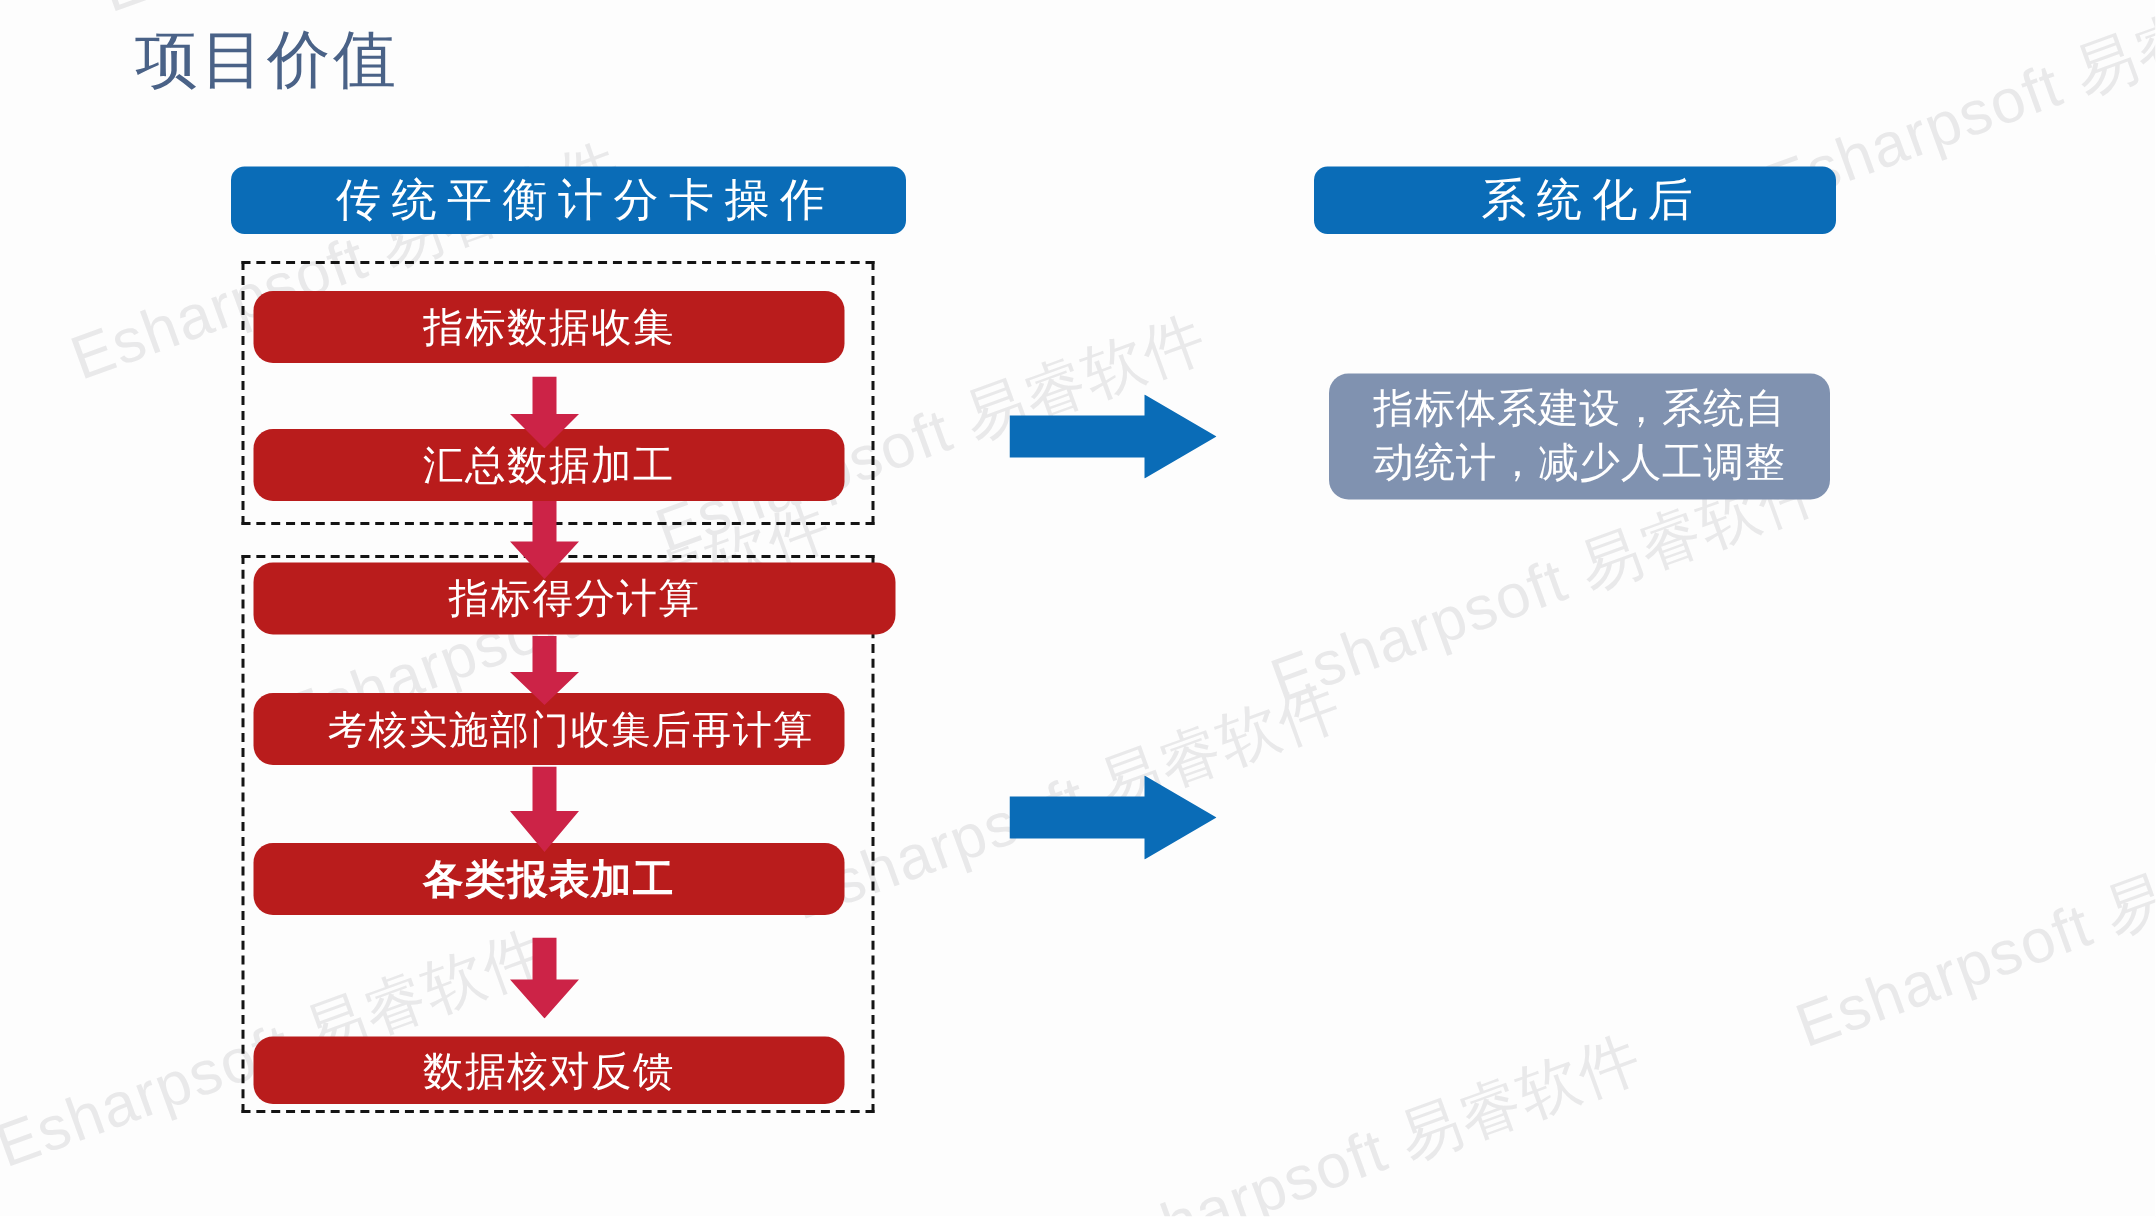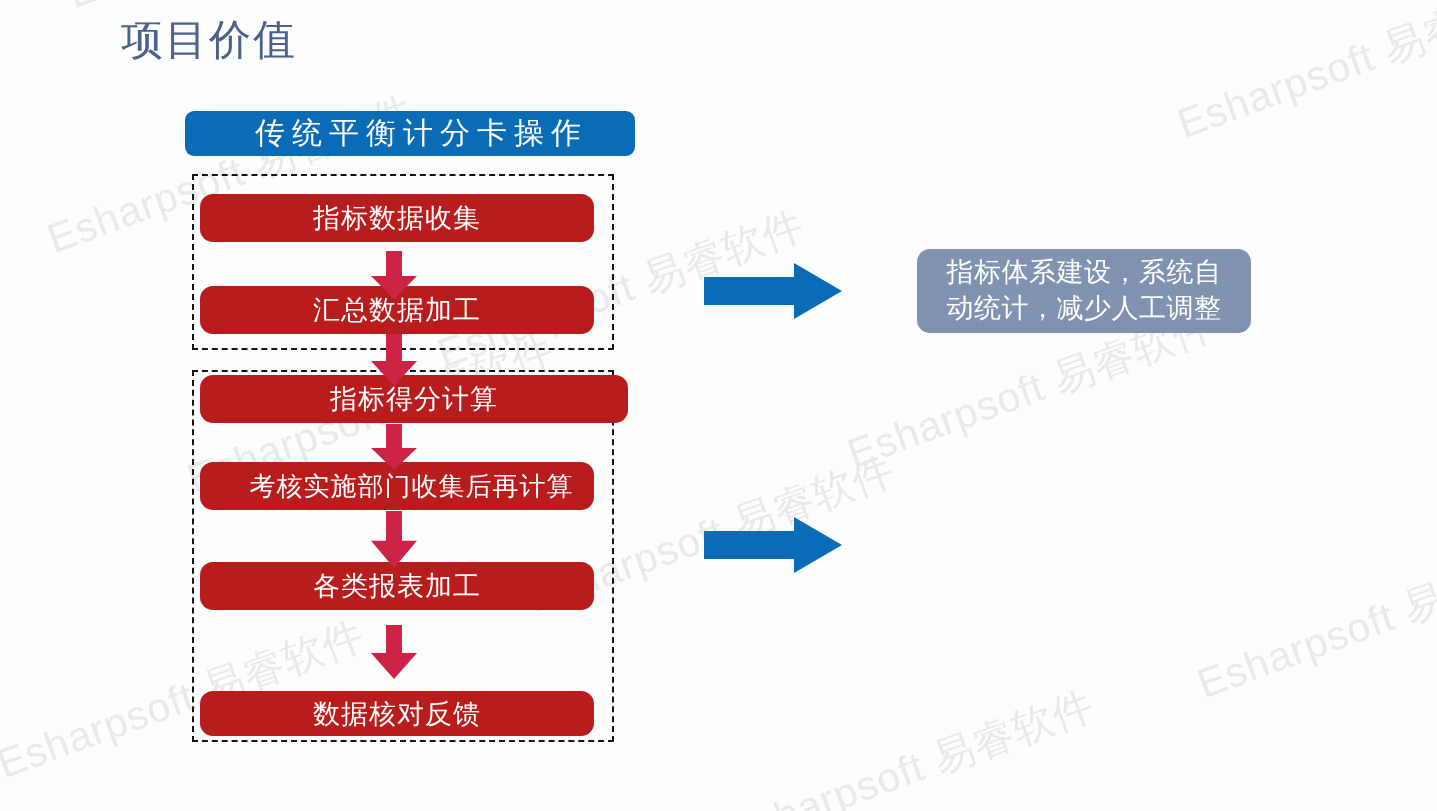--- a/index.html
+++ b/index.html
@@ -37,21 +37,20 @@
     font-family: "Liberation Sans", "DejaVu Sans", sans-serif;
     letter-spacing: 1px;
     user-select: none;
   }
 
   
   #content {
     position: absolute;
     inset: 0;
     z-index: 2;
-    margin-left: 31px;
   }
 
   
   #page-title {
     position: absolute;
     left: 90px;
     top: 14px;
     font-size: 42px;
     color: #4a6287;
     letter-spacing: 2px;
@@ -98,21 +97,21 @@
     align-items: center;
     justify-content: center;
     box-sizing: border-box;
     letter-spacing: 1px;
   }
   .step-box.wide { font-size: 26px; }
   #step-1 { left: 169px; top: 194px; width: 394px; height: 48px; }
   #step-2 { left: 169px; top: 286px; width: 394px; height: 48px; }
   #step-3 { left: 169px; top: 375px; width: 428px; height: 48px; }
   #step-4 { left: 169px; top: 462px; width: 394px; height: 48px; padding-left: 29px; }
-  #step-5 { left: 169px; top: 562px; width: 394px; height: 48px; }
+  #step-5 { left: 169px; top: 562px; width: 394px; height: 48px; font-weight: bold; }
   #step-6 { left: 169px; top: 691px; width: 394px; height: 45px; }
 
   
   .down-arrow {
     position: absolute;
     width: 46px;
   }
   #arrow-1 { left: 340px; top: 251px;  height: 48px; }
   #arrow-2 { left: 340px; top: 334px;  height: 52px; }
   #arrow-3 { left: 340px; top: 424px;  height: 46px; }
@@ -164,20 +163,21 @@
     <div class="wm" style="left:720px; top:810px;">Esharpsoft 易睿软件</div>
     <div class="wm" style="left:60px;  top:-30px;">Esharpsoft 易睿软件</div>
     <div class="wm" style="left:900px; top:-45px;">Esharpsoft 易睿软件</div>
   </div>
 
   <div id="content">
 
     <div id="page-title">项目价值</div>
 
     <div class="col-header" id="header-left">传统平衡计分卡操作</div>
+    <div class="col-header" id="header-right">系统化后</div>
 
     <div class="group-frame" id="group-collect"></div>
     <div class="group-frame" id="group-calculate"></div>
 
     <div class="step-box" id="step-1">指标数据收集</div>
     <div class="step-box" id="step-2">汇总数据加工</div>
     <div class="step-box" id="step-3">指标得分计算</div>
     <div class="step-box wide" id="step-4">考核实施部门收集后再计算</div>
     <div class="step-box" id="step-5">各类报表加工</div>
     <div class="step-box" id="step-6">数据核对反馈</div>

